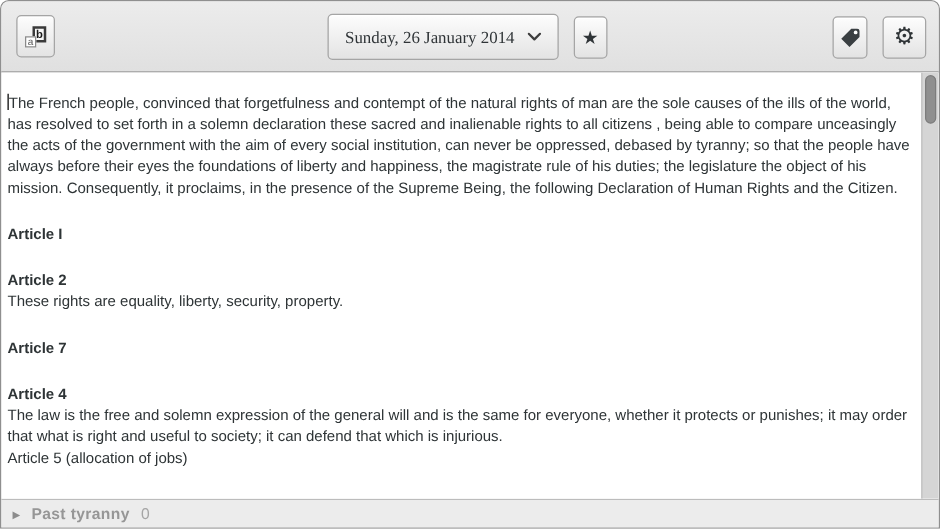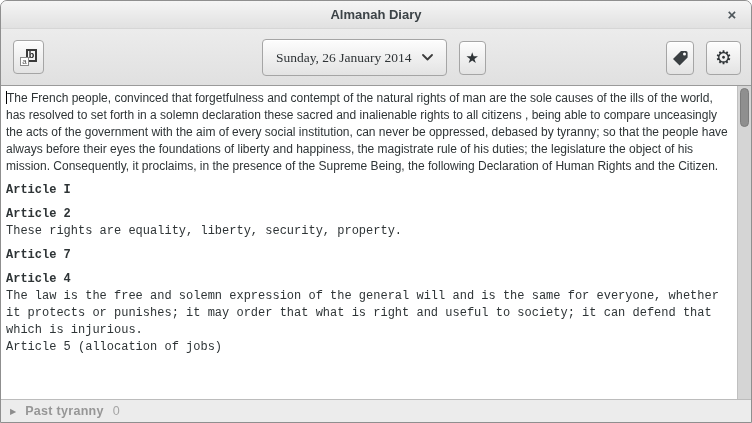--- a/index.html
+++ b/index.html
@@ -71,26 +71,26 @@
     font-size: 8px; color: #555;
     display: flex; align-items: center; justify-content: center;
   }
 
   
   .editor {
     flex: 1 1 auto; background: #ffffff; position: relative; overflow: hidden;
   }
   .editor-text {
     position: absolute; inset: 0; right: 14px;
-    padding: 4px 6px 0 5px;
+    padding: 16px 6px 0 5px;
     font-size: 12px; line-height: 17px; color: #2e3436;
     overflow: hidden;
   }
   .caret { display: inline-block; width: 1px; height: 13px; background: #000; vertical-align: -2px; }
-  .article { margin-top: 7px; font-family: Liberation Mono, monospace; }
+  .article { margin-top: 20px; }
   .art-head { font-weight: bold; }
 
   
   .scrollbar {
     position: absolute; top: 0; right: 0; bottom: 0; width: 14px;
     background: #d5d5d5; border-left: 1px solid #c0c0c0;
   }
   .scroll-thumb {
     position: absolute; top: 2px; left: 2px; width: 9px; height: 39px;
     background: #8f8f8f; border: 1px solid #7c7c7c; border-radius: 5px;
@@ -107,26 +107,20 @@
   .footer-label { font-size: 12.5px; font-weight: bold; color: #969696; letter-spacing: 0.3px; }
   .footer-count { font-size: 12.5px; color: #a5a5a5; }
 
   svg { display: block; }
 </style>
 </head>
 <body>
 
 <div class="window">
 
-  <div class="titlebar">
-    <div class="title">Almanah Diary</div>
-    <button class="close-btn">
-      <span>×</span>
-    </button>
-  </div>
 
   <div class="toolbar">
     <button class="tb-btn font-btn">
       <span class="font-icon">
         <span class="fi-b">b</span>
         <span class="fi-a">a</span>
       </span>
     </button>
 
     <div class="center-group">

